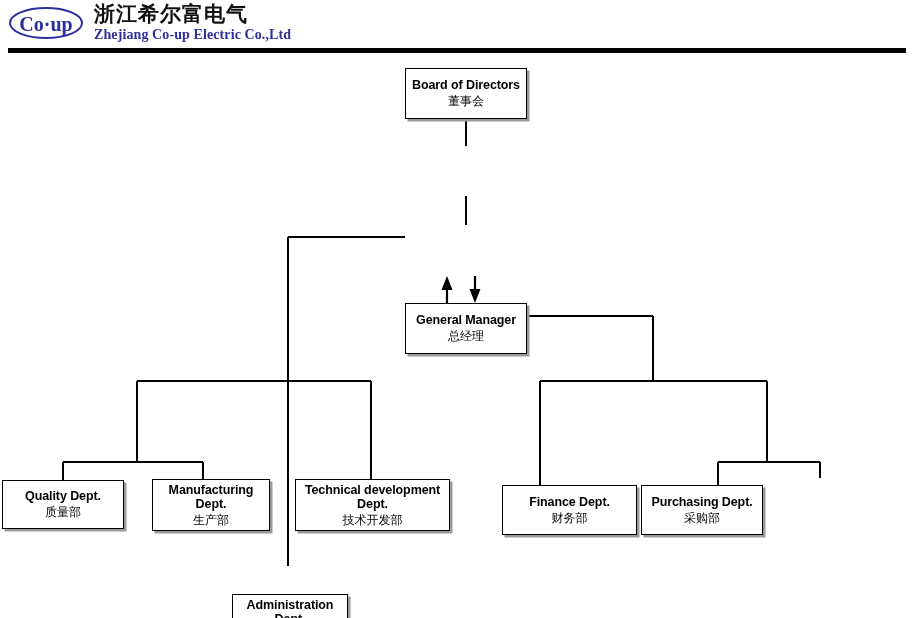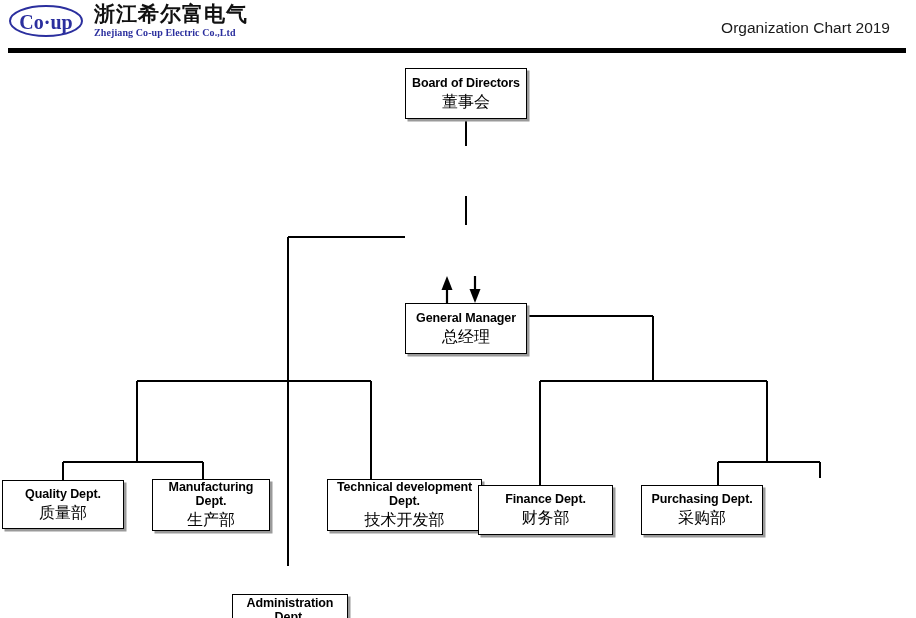--- a/index.html
+++ b/index.html
@@ -24,21 +24,21 @@
   }
   #logo-mark svg{display:block;}
   #logo-text{display:flex;flex-direction:column;line-height:1;}
   #brand-cn{
     font-family:"DejaVu Sans","Liberation Sans",sans-serif;
     font-size:21px;font-weight:bold;color:#111111;letter-spacing:1px;
     white-space:nowrap;
   }
   #brand-en{
     font-family:"Liberation Serif","DejaVu Serif",serif;
-    font-size:10px;font-weight:bold;color:#2b2f9e;
+    font-size:14px;font-weight:bold;color:#2b2f9e;
     white-space:nowrap;margin-top:3px;letter-spacing:.1px;
   }
   #chart-title{
     position:absolute;right:26px;top:19px;
     font-size:15.5px;color:#1a1a1a;white-space:nowrap;
   }
   #header-rule{
     position:absolute;left:8px;top:48px;width:898px;height:5px;
     background:#000000;
   }
@@ -60,21 +60,21 @@
     align-items:center;justify-content:center;
     text-align:center;
     z-index:5;
   }
   .node .en{
     font-size:12.5px;font-weight:bold;color:#000000;
     line-height:1.12;letter-spacing:-.1px;
   }
   .node .cn{
     font-family:"DejaVu Sans","Liberation Sans",sans-serif;
-    font-size:16px;font-weight:normal;color:#000000;
+    font-size:12px;font-weight:normal;color:#000000;
     line-height:1.2;margin-top:2px;
   }
 </style>
 </head>
 <body>
 
 <div id="header">
 
   <div id="logo-block">
 
@@ -85,21 +85,20 @@
       </svg>
     </div>
 
     <div id="logo-text">
       <div id="brand-cn">浙江希尔富电气</div>
       <div id="brand-en">Zhejiang Co-up Electric Co.,Ltd</div>
     </div>
 
   </div>
 
-  <div id="chart-title">Organization Chart 2019</div>
   <div id="header-rule"></div>
 </div>
 
 <div id="chart">
 
   <svg id="lines" viewBox="0 0 916 564" xmlns="http://www.w3.org/2000/svg">
     <g stroke="#000000" stroke-width="1.3" fill="none" shape-rendering="crispEdges">
 
       <line x1="466" y1="65" x2="466" y2="92"></line>
 
@@ -153,26 +152,26 @@
   <div class="node" style="left:2px;top:426px;width:122px;height:49px;">
     <div class="en">Quality Dept.</div>
     <div class="cn">质量部</div>
   </div>
 
   <div class="node" style="left:152px;top:425px;width:118px;height:52px;">
     <div class="en">Manufacturing Dept.</div>
     <div class="cn">生产部</div>
   </div>
 
-  <div class="node" style="left:295px;top:425px;width:155px;height:52px;margin-left:32px;">
+  <div class="node" style="left:295px;top:425px;width:155px;height:52px;">
     <div class="en">Technical development Dept.</div>
     <div class="cn">技术开发部</div>
   </div>
 
-  <div class="node" style="left:478px;top:431px;width:135px;height:50px;">
+  <div class="node" style="left:502px;top:431px;width:135px;height:50px;">
     <div class="en">Finance Dept.</div>
     <div class="cn">财务部</div>
   </div>
 
   <div class="node" style="left:641px;top:431px;width:122px;height:50px;">
     <div class="en">Purchasing Dept.</div>
     <div class="cn">采购部</div>
   </div>
 
 

